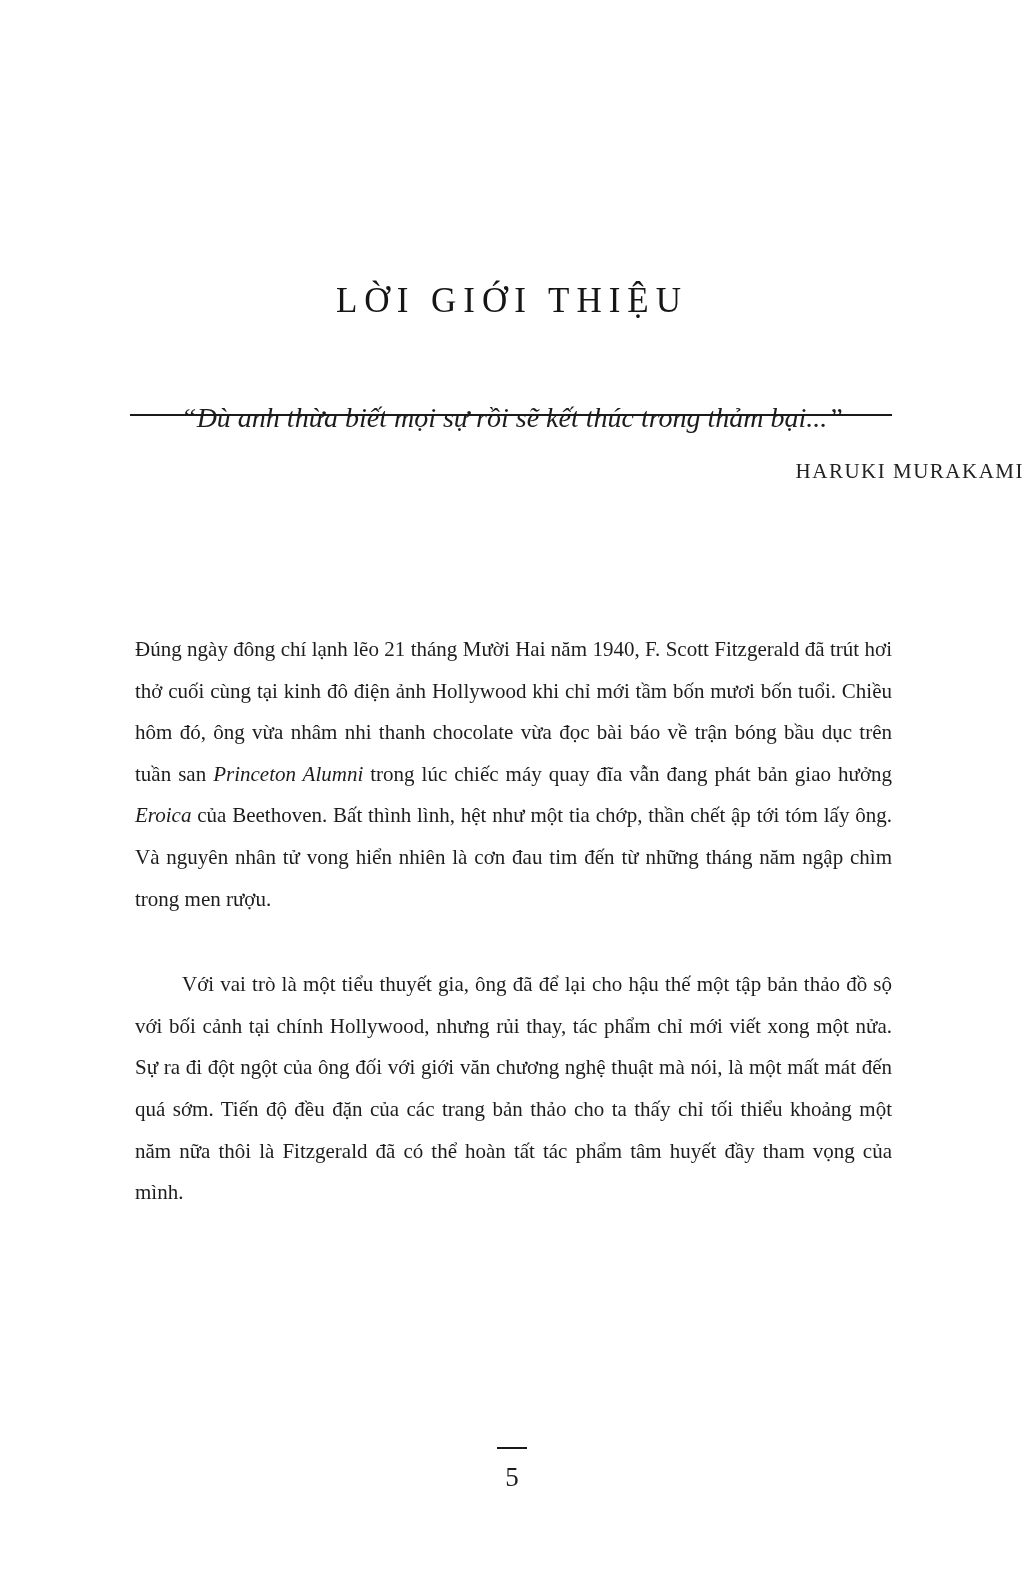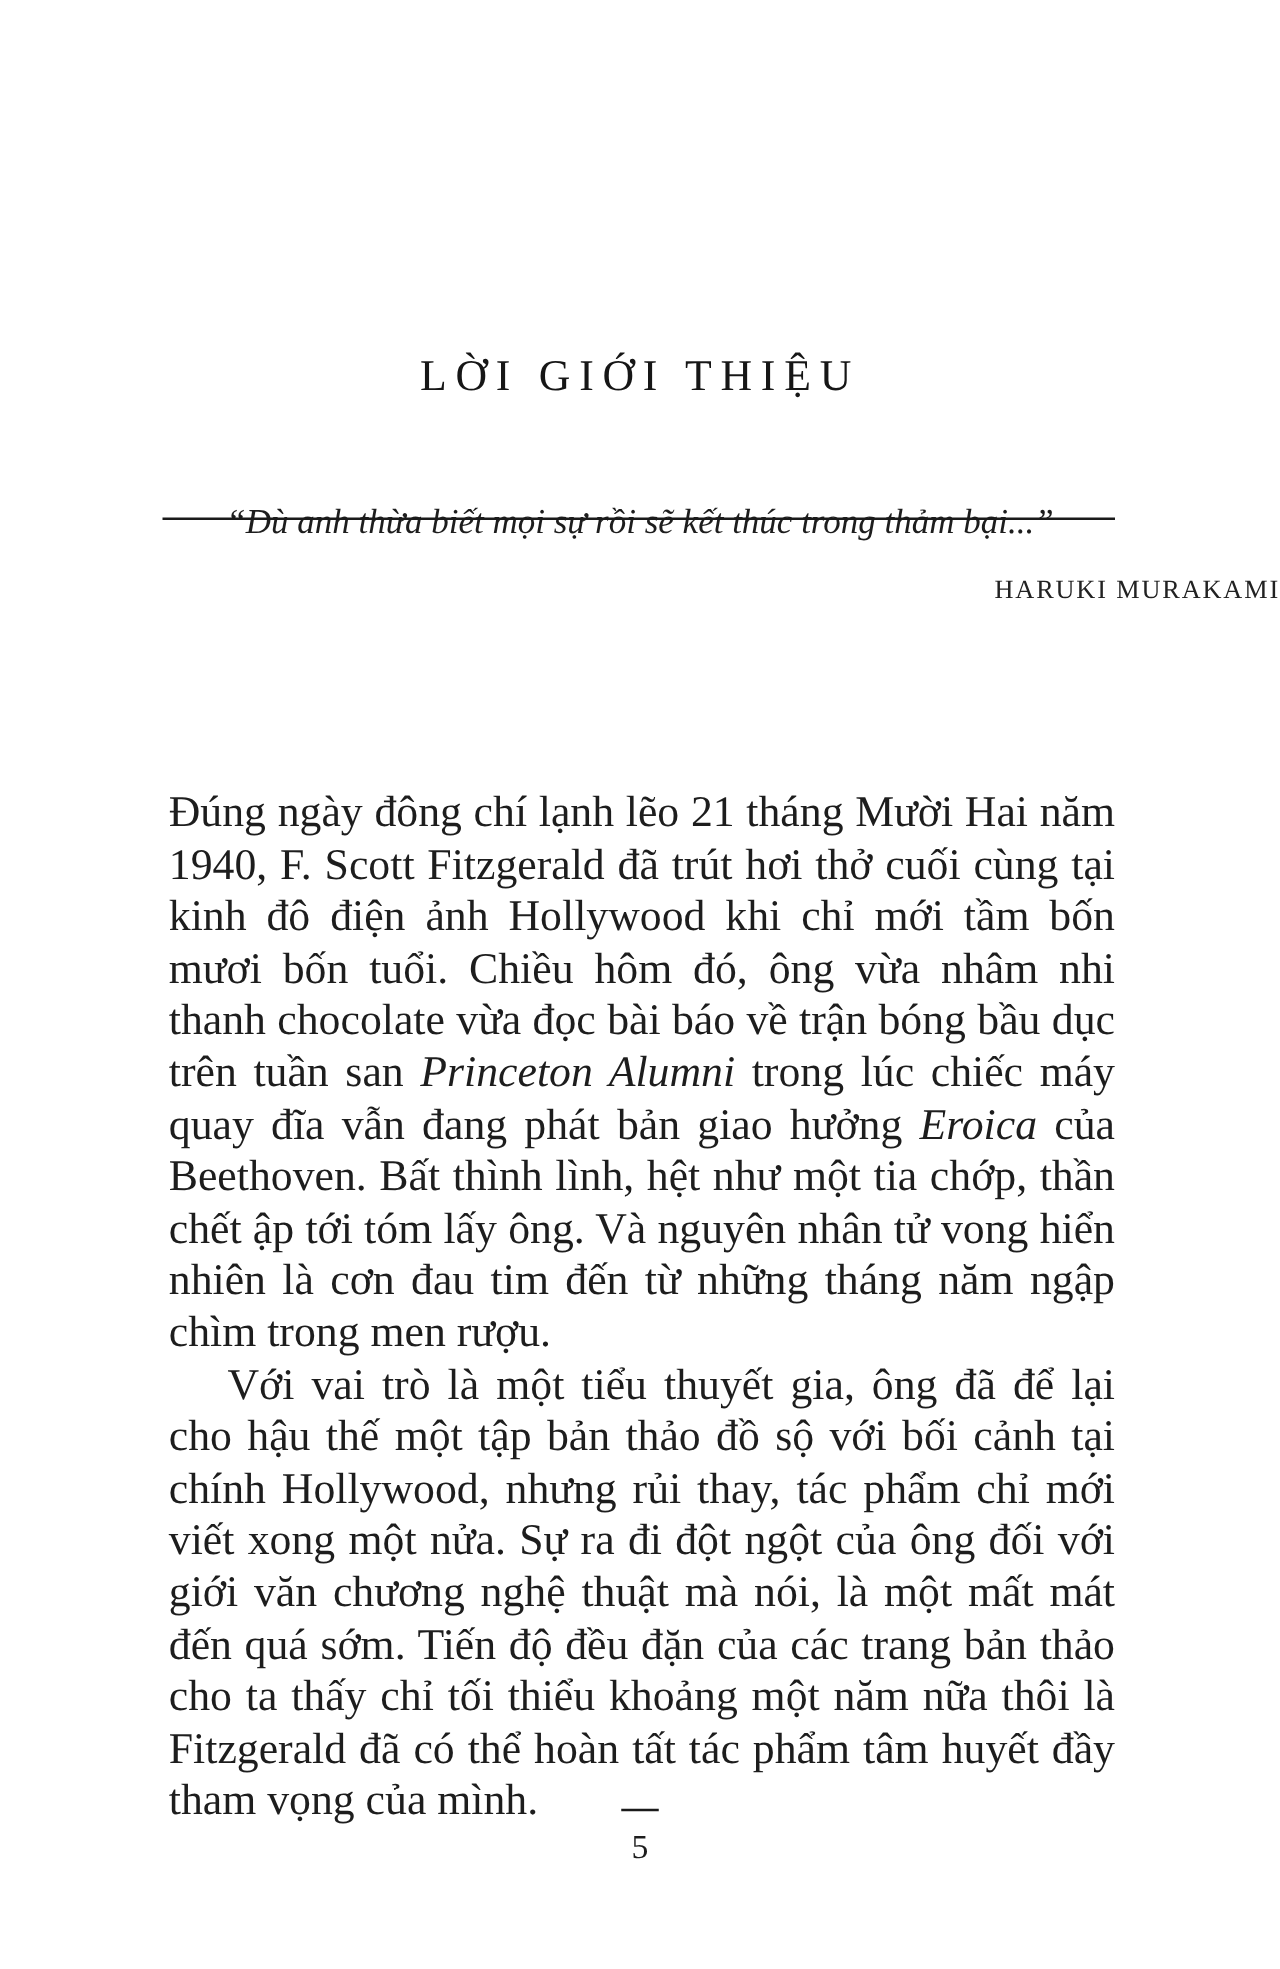--- a/index.html
+++ b/index.html
@@ -52,27 +52,27 @@
     text-align: right;
     font-size: 21px;
     letter-spacing: 1.5px;
     color: #222222;
   }
   .body-text {
     position: absolute;
     top: 629px;
     left: 135px;
     width: 757px;
-    font-size: 35px;
+    font-size: 21px;
     line-height: 41.6px;
     text-align: justify;
     color: #1d1d1d;
   }
   .body-text p { text-align: justify; }
-  .body-text p.indented { text-indent: 47px; }
+  .body-text p.indented { text-indent: 47px; margin-top: 44px; }
   .italic { font-style: italic; }
   .footer-rule {
     position: absolute;
     top: 1447px;
     left: 497px;
     width: 30px;
     height: 2px;
     background: #1a1a1a;
   }
   .page-number {

